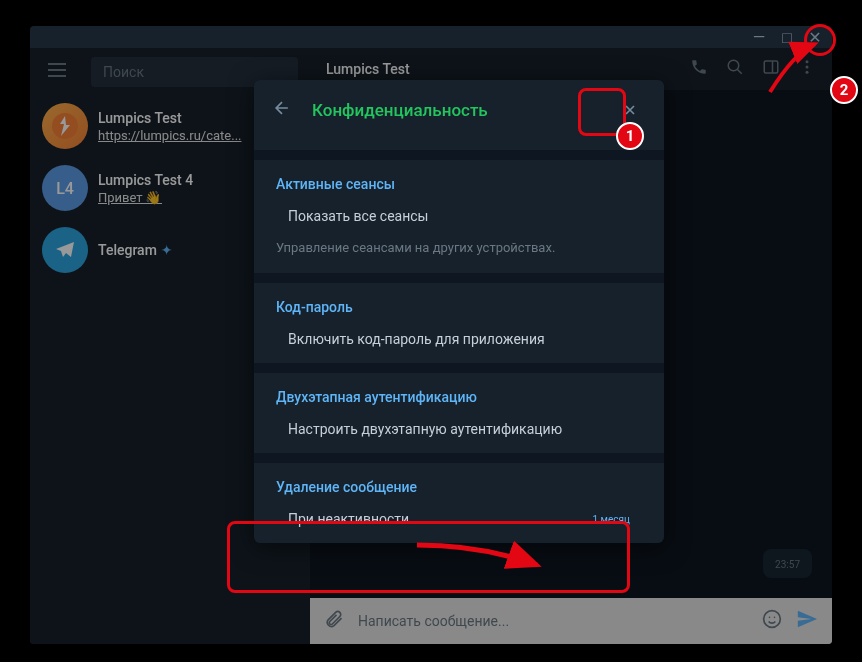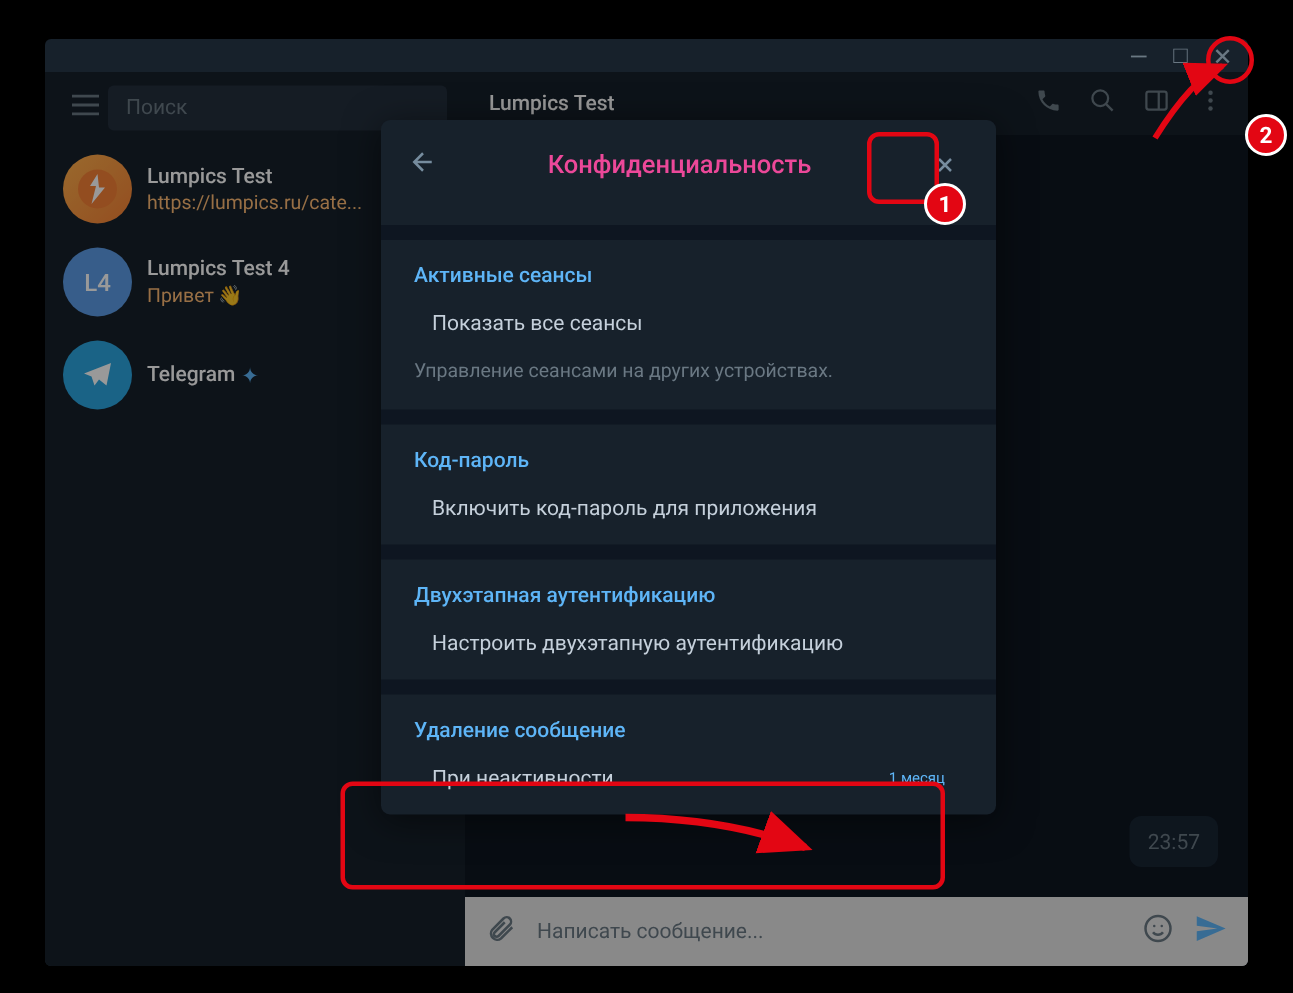--- a/index.html
+++ b/index.html
@@ -3,52 +3,52 @@
   <meta charset="utf-8">
   <style>
     * { margin: 0; padding: 0; box-sizing: border-box; font-family: -apple-system, BlinkMacSystemFont, "Segoe UI", Roboto, sans-serif; }
     body { background: #000; width: 862px; height: 662px; overflow: hidden; position: relative; }
     .app-window { position: absolute; top: 26px; left: 30px; width: 802px; height: 618px; background: #17212b; border-radius: 4px; overflow: hidden; }
     .titlebar { height: 22px; display: flex; justify-content: flex-end; align-items: center; padding-right: 10px; gap: 14px; }
     .titlebar-btn { width: 14px; height: 14px; display: flex; align-items: center; justify-content: center; color: #6a7883; cursor: pointer; }
     .main-area { display: flex; height: calc(100% - 22px); }
     
     .sidebar { width: 280px; background: #17212b; display: flex; flex-direction: column; }
-    .sidebar-top { display: flex; align-items: center; padding: 8px 12px; gap: 0; }
+    .sidebar-top { display: flex; align-items: center; padding: 8px 12px; gap: 19px; }
     .menu-btn { color: #6a7883; cursor: pointer; padding: 6px; }
     .search-box { flex: 1; background: #242f3d; border-radius: 4px; padding: 7px 12px; color: #6a7883; font-size: 14px; }
     .chat-list { flex: 1; }
     .chat-item { display: flex; align-items: center; padding: 8px 12px; gap: 10px; cursor: pointer; }
     .avatar { width: 46px; height: 46px; border-radius: 50%; display: flex; align-items: center; justify-content: center; font-size: 16px; font-weight: 500; color: #fff; flex-shrink: 0; }
     .avatar.orange { background: linear-gradient(135deg, #ffb04c, #f68136); }
     .avatar.blue { background: #5c9ce6; }
     .avatar.telegram { background: #2ca5e0; }
     .chat-info { flex: 1; overflow: hidden; }
     .chat-name { color: #fff; font-size: 14px; font-weight: 500; display: flex; align-items: center; gap: 4px; }
-    .chat-preview { color: #fdba74; font-size: 13px; margin-top: 2px; white-space: nowrap; overflow: hidden; text-overflow: ellipsis; }
+    .chat-preview { color: #e5e5e5; font-size: 13px; margin-top: 2px; white-space: nowrap; overflow: hidden; text-overflow: ellipsis; text-decoration: underline; }
     .verified { color: #5eb5f7; }
     
     .chat-area { flex: 1; background: #0e1621; display: flex; flex-direction: column; position: relative; }
     .chat-header { background: #17212b; padding: 10px 16px; display: flex; align-items: center; justify-content: space-between; }
     .chat-title { color: #fff; font-size: 14px; font-weight: 500; }
     .chat-actions { display: flex; gap: 18px; color: #6a7883; }
     .chat-actions span { cursor: pointer; }
     
     .messages { flex: 1; padding: 20px; display: flex; flex-direction: column; justify-content: flex-end; }
     .msg-bubble { background: #182533; border-radius: 8px; padding: 8px 12px; color: #c5d0db; font-size: 13px; margin-left: auto; max-width: 280px; position: relative; }
-    .msg-time { color: #6a7883; font-size: 14px; text-align: center; margin-top: 2px; }
+    .msg-time { color: #6a7883; font-size: 10px; text-align: center; margin-top: 2px; }
     
     .composer { background: #e5e5e5; padding: 10px 14px; display: flex; align-items: center; gap: 14px; color: #6a7883; }
     .composer-input { flex: 1; font-size: 14px; color: #6a7883; }
     
     .modal-overlay { position: absolute; top: 22px; left: 0; right: 0; bottom: 0; background: rgba(0,0,0,0.4); }
     .modal { position: absolute; top: 54px; left: 224px; width: 410px; background: #17212b; border-radius: 6px; overflow: hidden; box-shadow: 0 4px 24px rgba(0,0,0,0.5); }
     .modal-header { display: flex; align-items: center; padding: 14px 18px; gap: 20px; }
     .modal-back { color: #768c9e; cursor: pointer; }
-    .modal-title { color: #ec4899; font-size: 17px; font-weight: 500; flex: 1; text-align: center; }
+    .modal-title { color: #22c55e; font-size: 17px; font-weight: 500; flex: 1; }
     .modal-close { color: #768c9e; cursor: pointer; width: 32px; height: 32px; display: flex; align-items: center; justify-content: center; border-radius: 4px; }
     .modal-body { max-height: 520px; overflow-y: auto; }
     .section { padding: 6px 0; }
     .section-divider { height: 10px; background: #0e1621; }
     .section-header { color: #5eb5f7; font-size: 14px; font-weight: 500; padding: 10px 22px 6px; }
     .section-item { color: #c5d0db; font-size: 14px; padding: 10px 34px; cursor: pointer; display: flex; justify-content: space-between; align-items: center; }
     .section-desc { color: #6a7883; font-size: 13px; padding: 6px 22px 12px; }
     .item-value { color: #5eb5f7; font-size: 10px; }
     .truncated { color: #6a7883; font-size: 13px; padding: 2px 22px 8px; }
     

